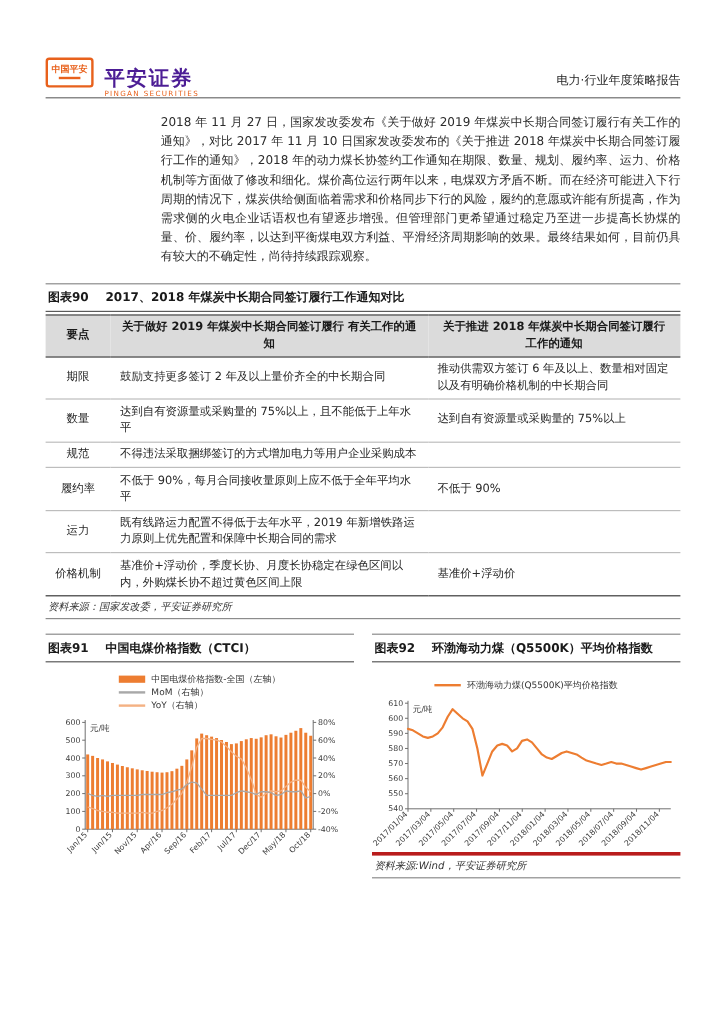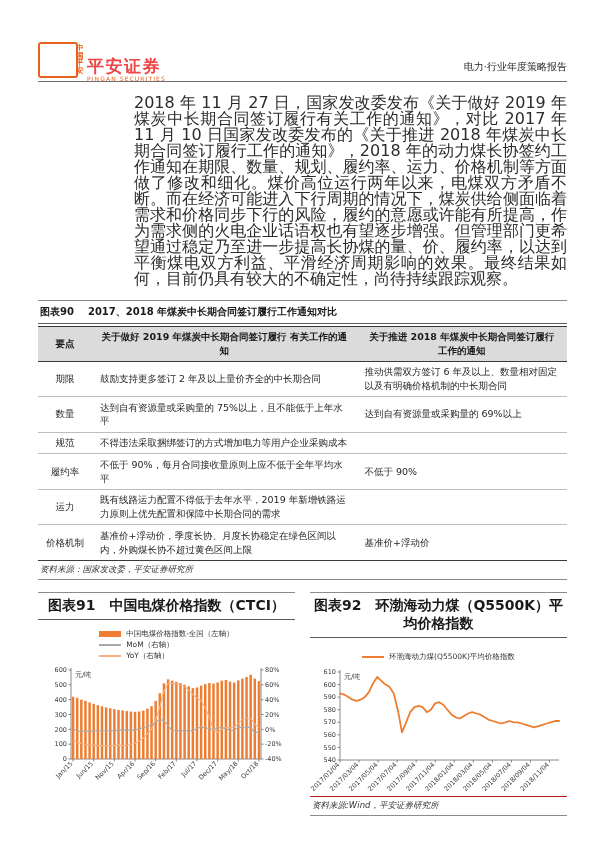--- a/index.html
+++ b/index.html
@@ -4,31 +4,31 @@
 <style>
   * { margin:0; padding:0; box-sizing:border-box; }
   html,body { background:#fff; }
   body { font-family:"DejaVu Sans", sans-serif; }
   .page { position:relative; width:600px; height:848px; background:#ffffff; overflow:hidden; margin:0 auto; }
   .content { padding:44px 33px 0 38px; }
 
   
   .hdr { display:flex; justify-content:space-between; align-items:center; height:32px; }
   .hdr-left { display:flex; align-items:center; gap:9px; }
-  .logo-box { width:40px; height:36px; border:2px solid #E8611C; border-radius:3px;
-              display:flex; flex-direction:column; justify-content:center;padding-left:36px; }
+  .logo-box { width:40px; height:25px; border:2px solid #E8611C; border-radius:3px;
+              display:flex; flex-direction:column; align-items:center; justify-content:center; }
   .logo-box-text { color:#E8611C; font-size:7.5px; font-weight:bold; line-height:1; }
   .logo-box-bar { width:18px; height:2px; background:#E8611C; margin-top:2px; }
-  .logo-title { display:block; font-size:17px; font-weight:bold; color:#ef4444; letter-spacing:1.5px; line-height:1.05;margin-top:20px; }
+  .logo-title { display:block; font-size:17px; font-weight:bold; color:#4c1d95; letter-spacing:1.5px; line-height:1.05;margin-top:20px; }
   .logo-sub { display:block; font-size:6px; color:#E8611C; letter-spacing:1.1px; }
   .hdr-right { font-size:10px; font-weight:normal; color:#262626; align-self:flex-end; padding-bottom:2px; }
   .hdr-rule { border-bottom:1.4px solid #6e6e6e; margin-top:5px; }
 
   
-  .body-par { margin:13px 0 13px 96px; font-size:16px; line-height:16px; color:#2b2b2b; text-align:justify; }
+  .body-par { margin:13px 0 13px 96px; font-size:10px; line-height:16px; color:#2b2b2b; text-align:justify; }
 
   
   .fig-head { border-top:1px solid #8c8c8c; border-bottom:1px solid #5a5a5a;
               padding:4px 2px 4px 2px; font-size:10px; font-weight:bold; color:#1a1a1a; }
   .fig-head .fig-label { margin-right:14px; }
 
   
   .fig-table table { width:100%; border-collapse:collapse; margin-top:2px; table-layout:fixed; }
   .fig-table th { background:#DBDBDB; font-size:9.5px; font-weight:bold; color:#1a1a1a;
                   padding:3px 8px; text-align:center; vertical-align:middle; line-height:1.45;
@@ -36,30 +36,30 @@
   .fig-table td { font-size:9.5px; color:#262626; padding:3.5px 8px; line-height:1.45;
                   vertical-align:middle; border-bottom:0.8px solid #bdbdbd; text-align:left; }
   .fig-table td.key { text-align:center; white-space:nowrap; }
   .fig-table tbody tr:last-child td { border-bottom:1.5px solid #3a3a3a; }
   .src-row { font-size:8.5px; font-style:italic; color:#333; padding:3px 2px;
              border-bottom:1px solid #8c8c8c; }
 
   
   .charts-row { display:flex; gap:15px; margin-top:12px; }
   .chart-col { width:257px; }
-  .chart-col .fig-head { font-size:14px;text-align:center; }
+  .chart-col .fig-head { font-size:10px; }
   .legend { display:flex; flex-direction:column; align-items:flex-start; width:fit-content;
             margin:8px auto 0 auto; }
   .legend.single { margin-top:13px;text-align:center; }
   .leg-item { display:flex; align-items:center; gap:5px; font-size:7.5px; color:#333; line-height:1.5; }
   .sw { display:inline-block; width:22px; flex:0 0 22px; }
   .sw.bar { height:6px; }
   .sw.line { height:2px; }
   svg { display:block; font-family:inherit; }
-  .chart-src { border-top:1px solid #b91c1c; margin-top:2px; }
+  .chart-src { border-top:3px solid #b91c1c; margin-top:2px; }
 
   
   .ftr { position:absolute; left:38px; right:31px; top:782px; border-top:1px solid #9e9e9e;
          padding-top:6px; display:flex; justify-content:space-between;
          font-size:8px; color:#4a4a4a; }
   .ftr-right { font-size:9px; color:#2b2b2b; }
 </style>
 </head>
 <body>
 
@@ -102,21 +102,21 @@
         </thead>
         <tbody id="table-body">
             <tr>
               <td class="key">期限</td>
               <td>鼓励支持更多签订 2 年及以上量价齐全的中长期合同</td>
               <td>推动供需双方签订 6 年及以上、数量相对固定以及有明确价格机制的中长期合同</td>
             </tr>
             <tr>
               <td class="key">数量</td>
               <td>达到自有资源量或采购量的 75%以上，且不能低于上年水平</td>
-              <td>达到自有资源量或采购量的 69%以上</td>
+              <td>达到自有资源量或采购量的 75%以上</td>
             </tr>
             <tr>
               <td class="key">规范</td>
               <td>不得违法采取捆绑签订的方式增加电力等用户企业采购成本</td>
               <td></td>
             </tr>
             <tr>
               <td class="key">履约率</td>
               <td>不低于 90%，每月合同接收量原则上应不低于全年平均水平</td>
               <td>不低于 90%</td>

